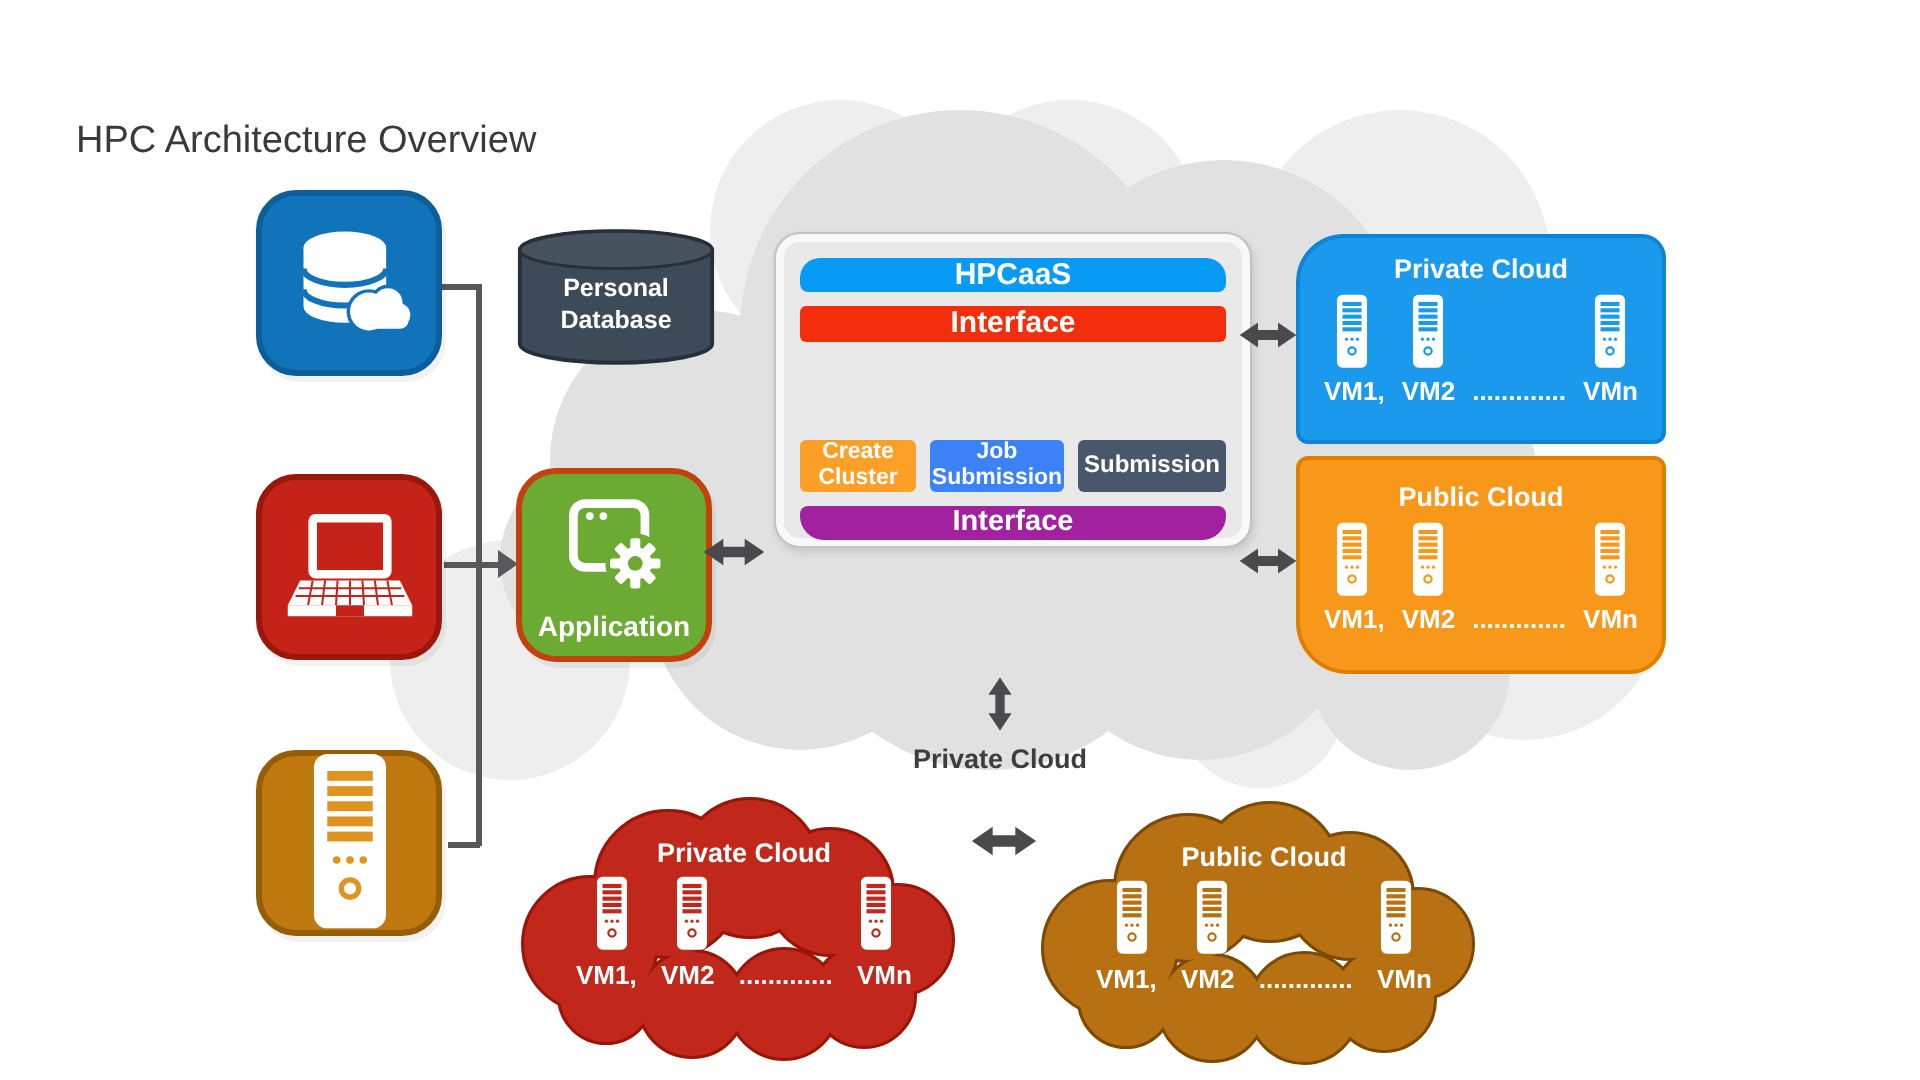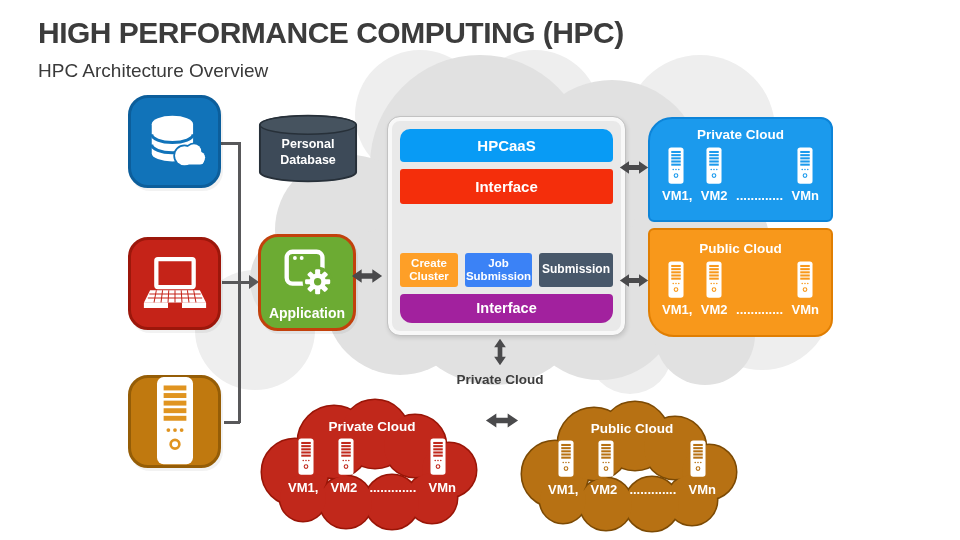--- a/index.html
+++ b/index.html
@@ -31,21 +31,21 @@
              color:#fff;font-size:12.5px;font-weight:bold;line-height:1.25;}
 
   
   .app{position:absolute;left:258px;top:234px;width:98px;height:97px;background:#6cab33;
        border:3px solid #c2410c;border-radius:20px;box-sizing:border-box;
        display:flex;flex-direction:column;align-items:center;justify-content:flex-start;
        color:#6cab33;box-shadow:2px 3px 0 rgba(0,0,0,0.05);}
   .app-label{color:#fff;font-size:14px;font-weight:bold;margin-top:2px;}
 
   
-  .stack{position:absolute;left:387px;top:116px;width:239px;height:220px;box-sizing:border-box;
+  .stack{position:absolute;left:387px;top:116px;width:239px;height:158px;box-sizing:border-box;
          background:#e9e9e9;border:1px solid #c2c2c2;border-radius:13px;
          box-shadow:inset 0 0 0 4px #f8f8f8,1px 2px 4px rgba(0,0,0,0.12);
          padding:12px;display:flex;flex-direction:column;gap:7px;}
   .bar{color:#fff;font-weight:bold;display:flex;align-items:center;justify-content:center;
        text-align:center;line-height:1.15;}
   .bar-hpcaas{height:43px;background:#089bf5;border-radius:10px 10px 4px 4px;font-size:15px;}
   .bar-interface{height:46px;background:#f42e0b;border-radius:3px;font-size:15px;}
   .bar-row{height:45px;display:flex;gap:7px;margin-top:42px;}
   .btn{font-size:11.5px;border-radius:3px;}
   .btn-create{flex:0 0 58px;background:#fe9f27;}
@@ -197,21 +197,20 @@
     <div class="lobe" style="left:275px;top:155px;width:150px;height:150px;background:#e1e1e1"></div>
     <div class="lobe" style="left:522px;top:80px;width:180px;height:180px;background:#e1e1e1"></div>
     <div class="lobe" style="left:630px;top:175px;width:140px;height:140px;background:#e1e1e1"></div>
     <div class="lobe" style="left:395px;top:185px;width:200px;height:200px;background:#e1e1e1"></div>
     <div class="lobe" style="left:520px;top:220px;width:160px;height:160px;background:#e1e1e1"></div>
     <div class="lobe" style="left:325px;top:225px;width:150px;height:150px;background:#e1e1e1"></div>
     <div class="lobe" style="left:250px;top:230px;width:100px;height:100px;background:#e1e1e1"></div>
     <div class="lobe" style="left:655px;top:285px;width:100px;height:100px;background:#e1e1e1"></div>
   </div>
 
-  <div class="title">HIGH PERFORMANCE COMPUTING (HPC)</div>
   <div class="subtitle">HPC Architecture Overview</div>
 
   <div class="cline" style="left:221px;top:142px;width:19px;height:2.5px;"></div>
   <div class="cline" style="left:238px;top:142px;width:2.5px;height:281px;"></div>
   <div class="cline" style="left:224px;top:421px;width:16px;height:2.5px;"></div>
   <div class="cline" style="left:222px;top:281px;width:29px;height:2.5px;"></div>
   <div class="ahead" style="left:249px;top:275px;"></div>
 
   <div class="tile" id="tile-db">
     <svg width="62" height="62">

